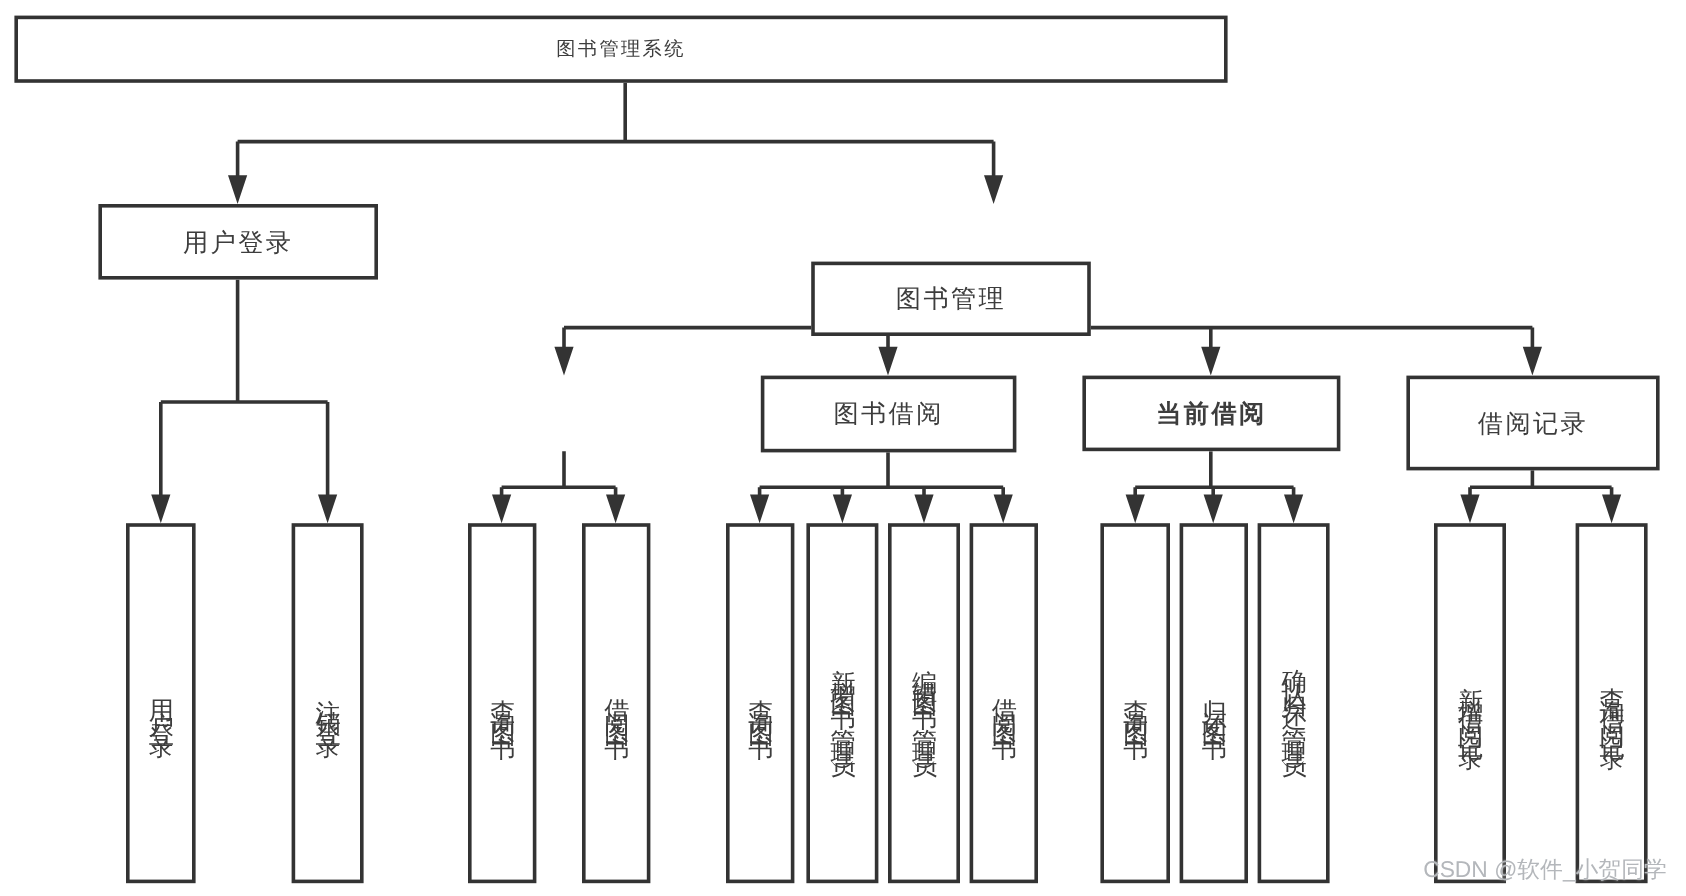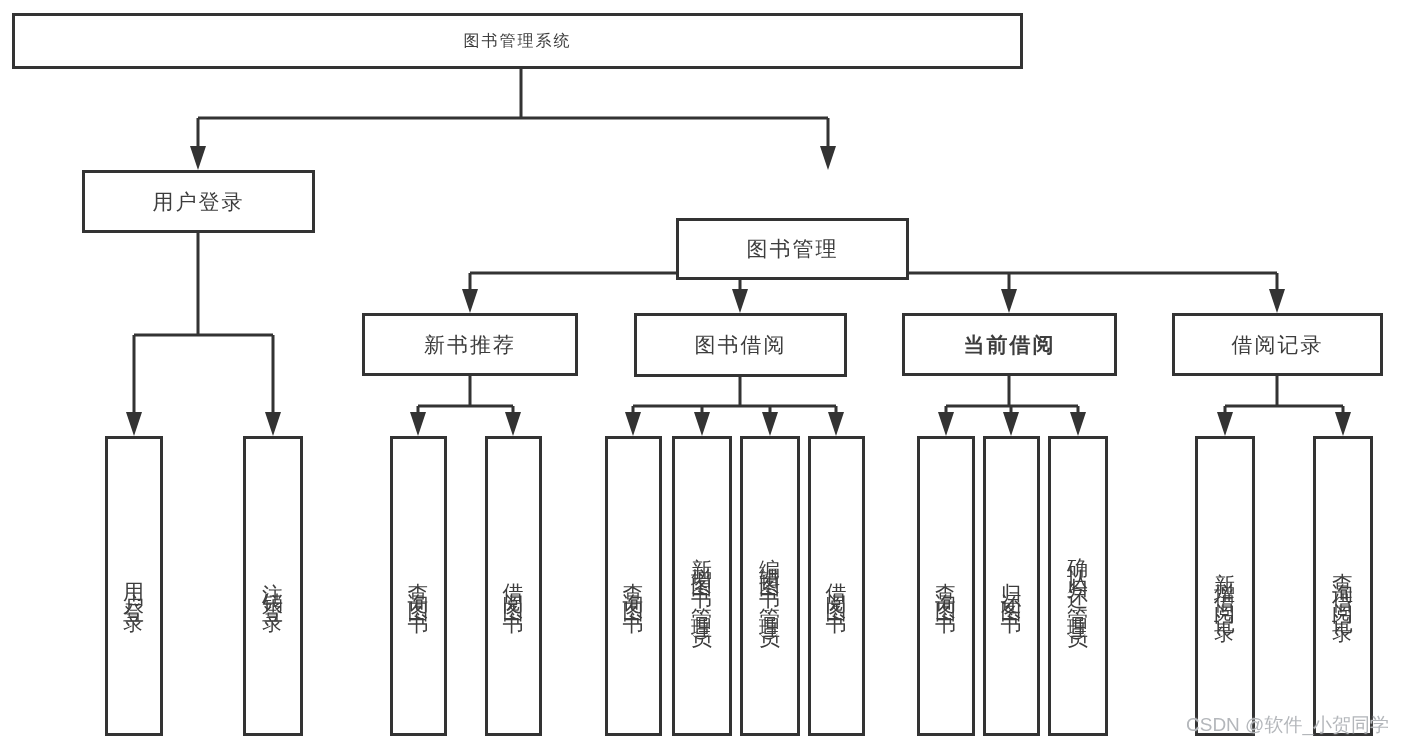--- a/index.html
+++ b/index.html
@@ -103,30 +103,27 @@
     <span>图书管理系统</span>
   </div>
 
   <div class="node hlabel" style="left:82px; top:170px; width:233px; height:63px;">
     <span>用户登录</span>
   </div>
   <div class="node hlabel" style="left:676px; top:170px; width:233px; height:62px;margin-top:48px;">
     <span>图书管理</span>
   </div>
 
-  <div class="node hlabel" style="left:362px; top:313px; width:216px; height:63px;">
-    <span>新书推荐</span>
-  </div>
   <div class="node hlabel" style="left:634px; top:313px; width:213px; height:64px;">
     <span>图书借阅</span>
   </div>
   <div class="node hlabel" style="left:902px; top:313px; width:215px; height:63px;font-weight:bold;">
     <span>当前借阅</span>
   </div>
-  <div class="node hlabel" style="left:1172px; top:313px; width:211px; height:63px;">
+  <div class="node hlabel" style="left:1172px; top:313px; width:211px; height:79px;">
     <span>借阅记录</span>
   </div>
 
   <div class="node leaf" style="left:105px; top:436px; width:58px; height:300px;">
     <span class="vtext">用户登录</span>
   </div>
   <div class="node leaf" style="left:243px; top:436px; width:60px; height:300px;">
     <span class="vtext">注销登录</span>
   </div>
 

